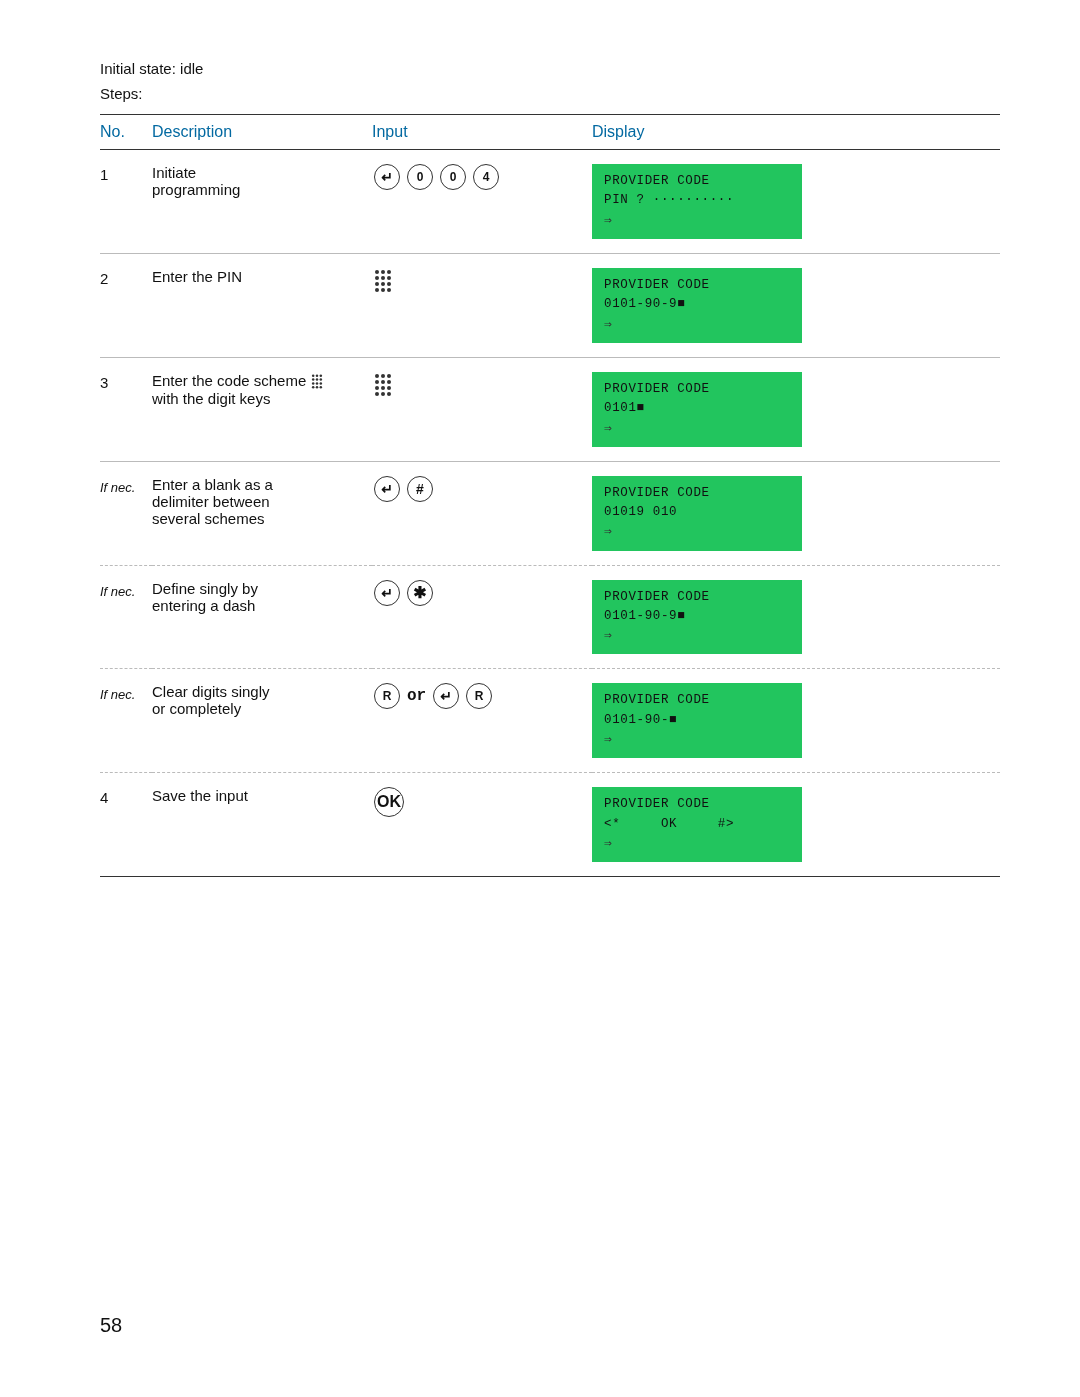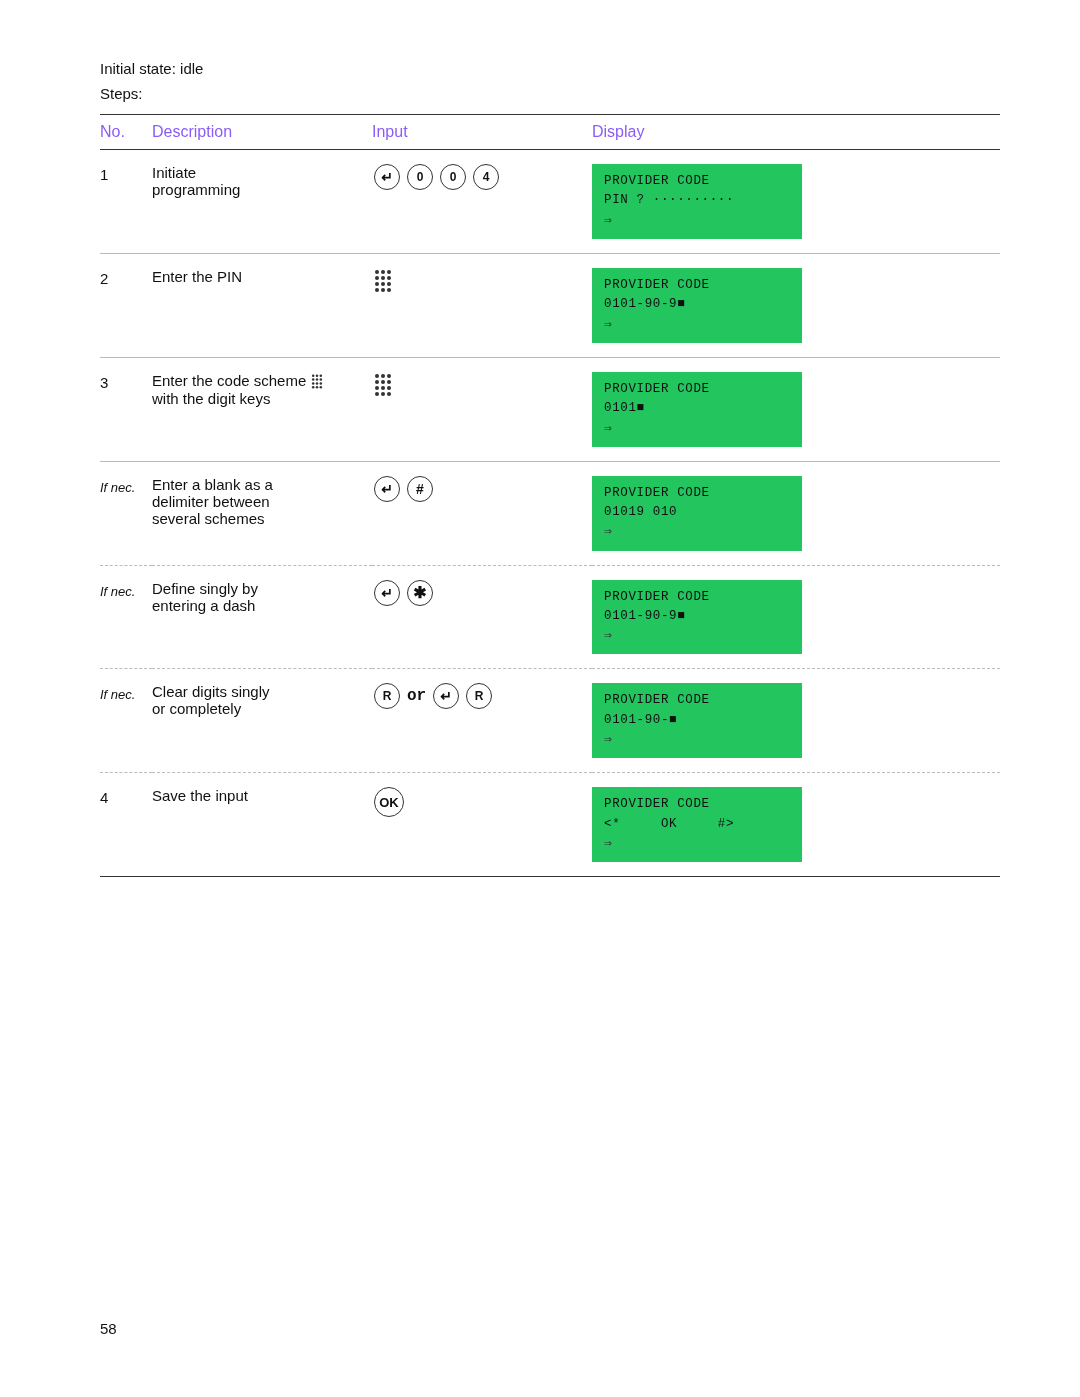--- a/index.html
+++ b/index.html
@@ -33,21 +33,21 @@
     thead tr {
       border-top: 1.5px solid #333;
       border-bottom: 1.5px solid #333;
     }
 
     thead th {
       padding: 8px 10px 8px 0;
       font-weight: normal;
       font-size: 16px;
       text-align: left;
-      color: #8b5cf6;
+      color: #0369a1;
     }
 
     thead th:first-child {
       width: 52px;
     }
     thead th:nth-child(2) {
       width: 220px;
     }
     thead th:nth-child(3) {
       width: 220px;
@@ -133,21 +133,21 @@
     }
     .key-btn.hash {
       font-size: 14px;
     }
     .key-btn.star {
       font-size: 16px;
     }
     .key-btn.ok-btn {
       width: 30px;
       height: 30px;
-      font-size: 13px;
+      font-size: 16px;
       font-weight: bold;
     }
     .key-btn.r-btn {
       font-size: 12px;
     }
     .or-text {
       font-weight: bold;
       font-size: 16px;
       margin: 0 2px;
       vertical-align: middle;
@@ -157,21 +157,21 @@
     .keypad-icon {
       font-size: 18px;
       vertical-align: middle;
       display: inline-block;
     }
 
     .page-number {
       position: fixed;
       bottom: 60px;
       left: 100px;
-      font-size: 15px;
+      font-size: 20px;
     }
   </style>
 </head>
 <body>
 
 <div class="initial-state">
   <span>Initial state:</span>&nbsp;<span>idle</span>
 </div>
 <div class="steps-label">Steps:</div>
 

